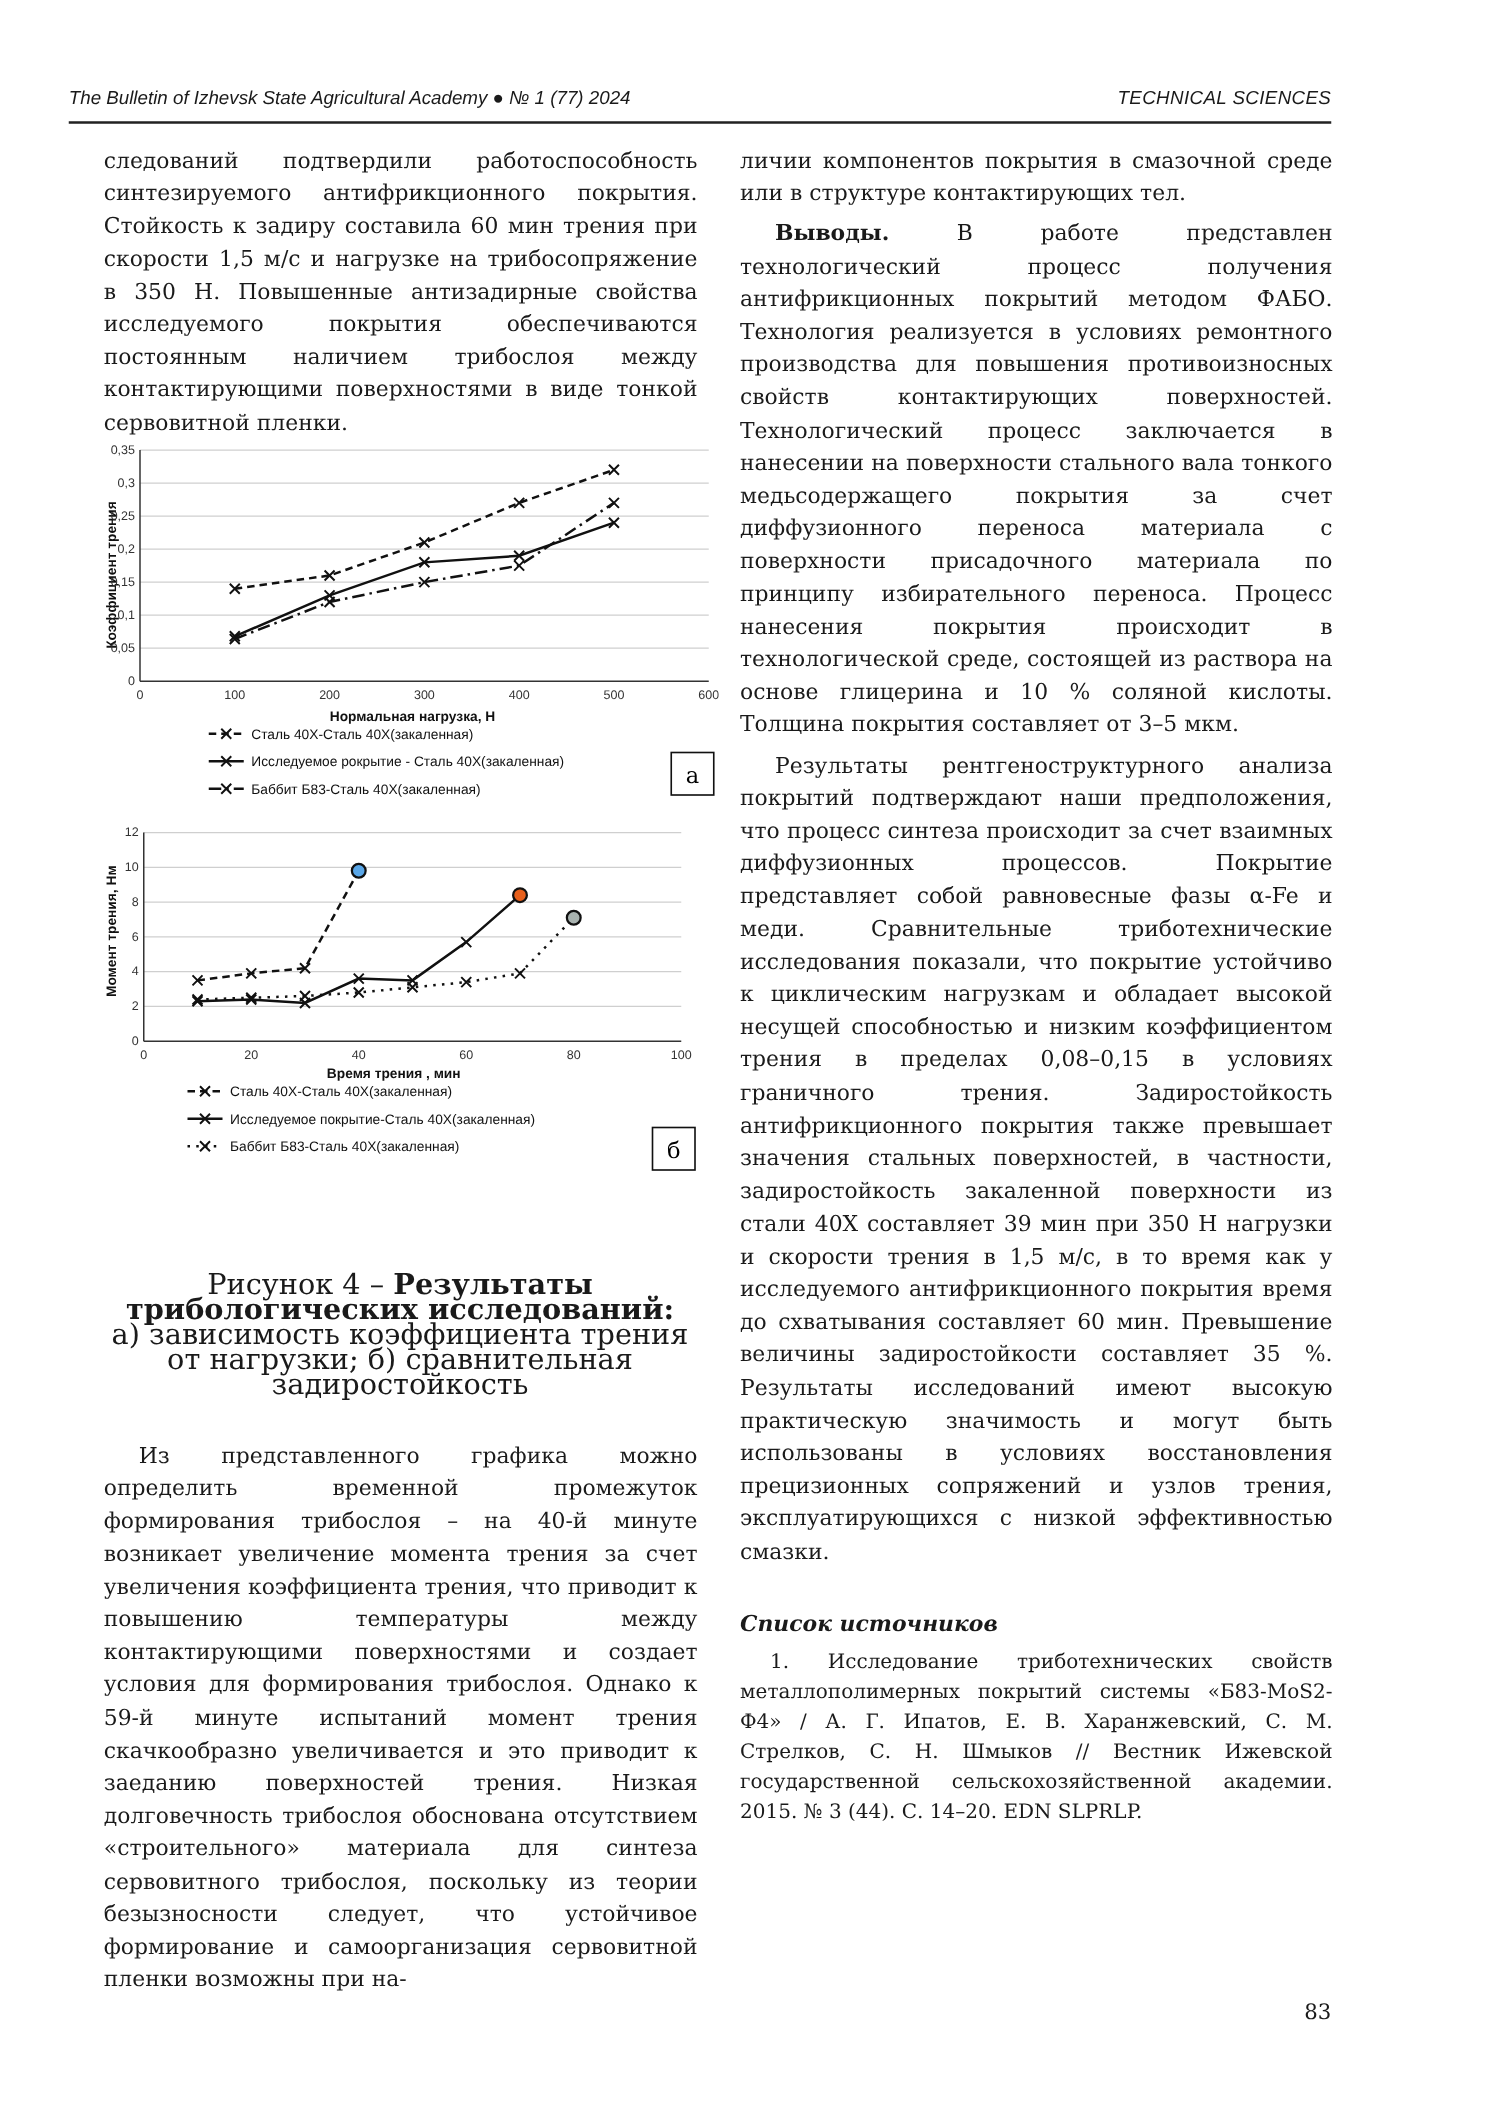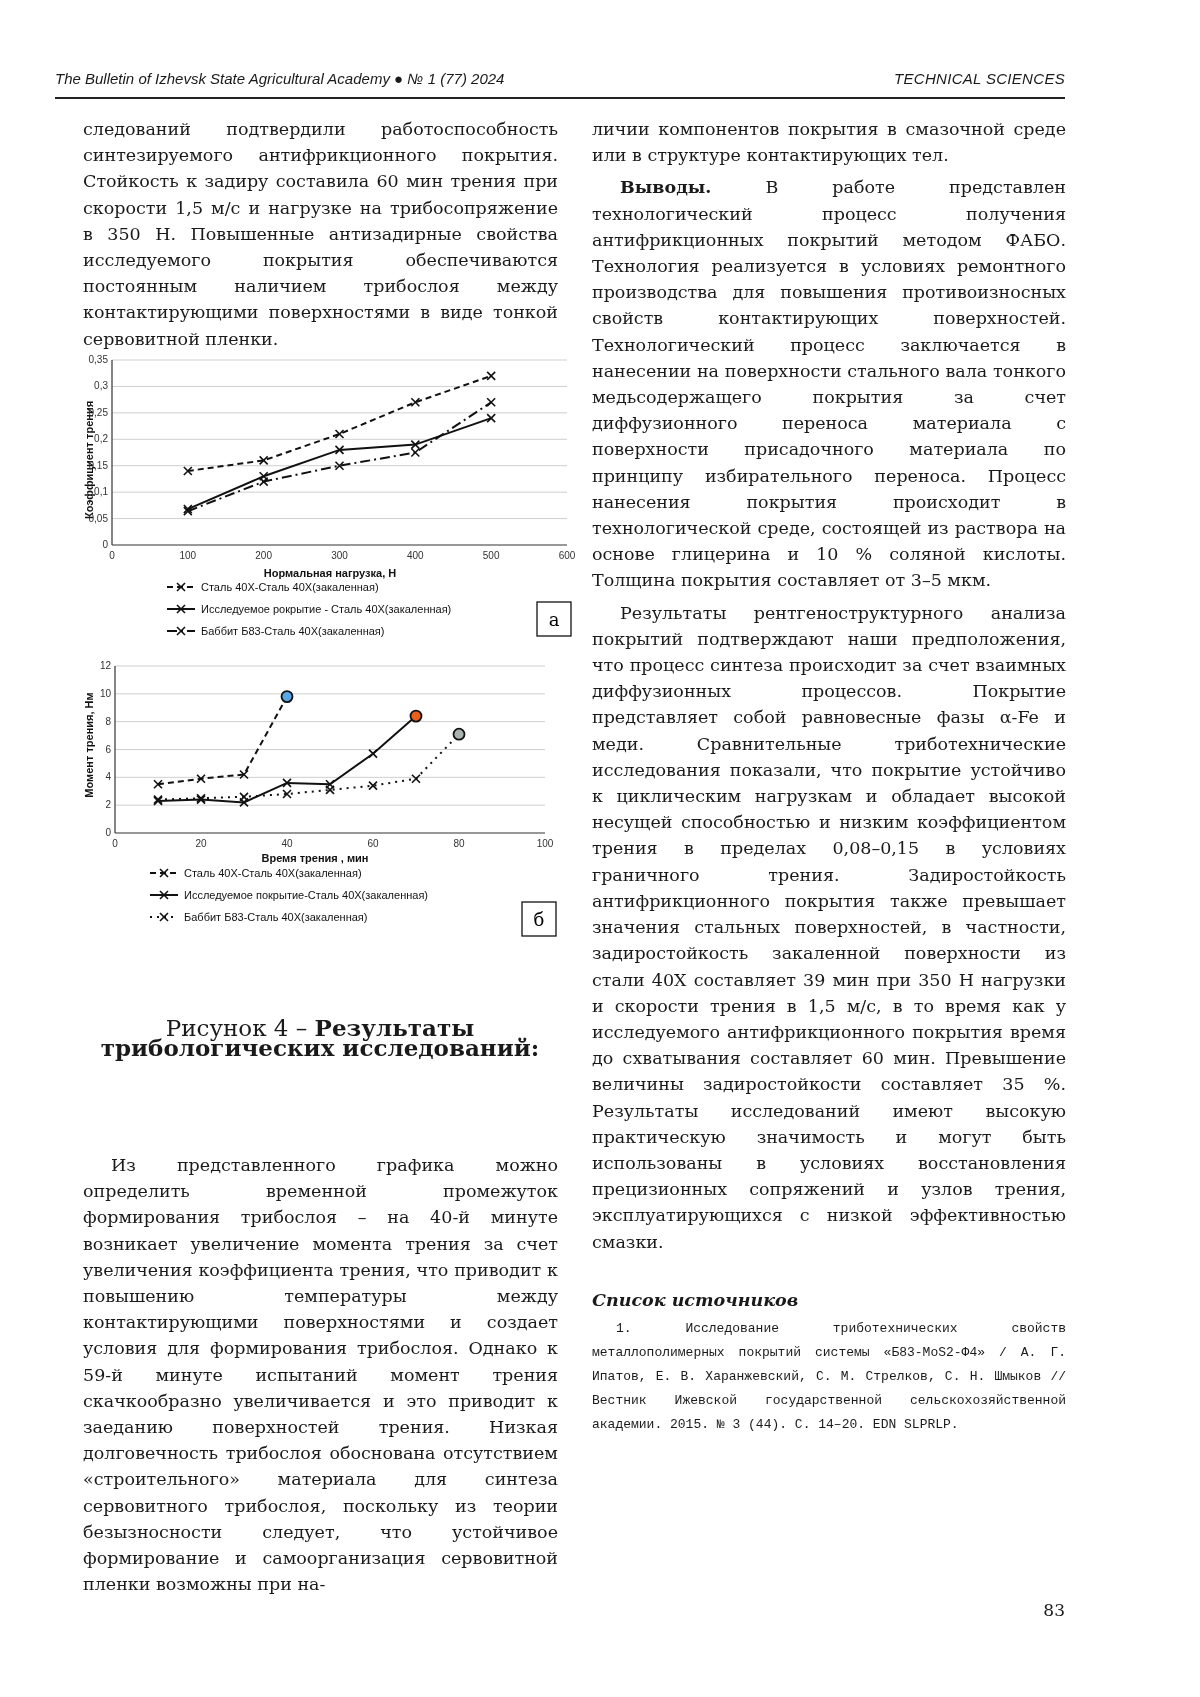--- a/index.html
+++ b/index.html
@@ -10,21 +10,21 @@
   .header-rule { position: absolute; left: 55px; top: 97px; width: 1010px; height: 2px; background: #222; }
   .col { position: absolute; font-family: "DejaVu Serif", serif; font-size: 17.5px; line-height: 26.2px; text-align: justify; }
   .col-left { left: 83px; width: 475px; }
   .col-right { left: 592px; width: 474px; }
   .p { margin: 0; }
   .p.indent { text-indent: 28px; }
   .figure { position: absolute; left: 75px; width: 500px; }
   .caption { position: absolute; left: 80px; width: 480px; top: 1018px; text-align: center; font-family: "DejaVu Serif", serif; font-size: 23px; line-height: 20px; }
   .caption b { font-weight: bold; }
   .refs-title { font-weight: bold; font-style: italic; margin-top: 32px; margin-bottom: 4px; }
-  .ref { font-size: 13px; line-height: 24px; text-indent: 24px; margin: 0 0 6px 0; font-family: Liberation Mono, monospace; }
+  .ref { font-size: 16px; line-height: 24px; text-indent: 24px; margin: 0 0 6px 0; }
   .page-num { position: absolute; right: 135px; top: 1600px; font-family: "DejaVu Serif", serif; font-size: 17px; }
   svg text { font-family: "Liberation Sans", sans-serif; }
   .tick { font-size: 10px; fill: #333; }
   .axlab { font-size: 11px; font-weight: bold; fill: #111; }
   .leg { font-size: 11px; fill: #111; }
 </style>
 </head>
 <body>
 
 <div class="header">
@@ -153,20 +153,21 @@
     <path d="M165,132.81666666666666 L173,140.81666666666666 M165,140.81666666666666 L173,132.81666666666666" stroke="#111" stroke-width="1.6" fill="none"></path>
     <path d="M208,130.03333333333333 L216,138.03333333333333 M208,138.03333333333333 L216,130.03333333333333" stroke="#111" stroke-width="1.6" fill="none"></path>
     <path d="M251,125.85833333333332 L259,133.85833333333332 M251,133.85833333333332 L259,125.85833333333332" stroke="#111" stroke-width="1.6" fill="none"></path>
     <path d="M294,121.68333333333334 L302,129.68333333333334 M294,129.68333333333334 L302,121.68333333333334" stroke="#111" stroke-width="1.6" fill="none"></path>
     <path d="M337,114.725 L345,122.725 M337,122.725 L345,114.725" stroke="#111" stroke-width="1.6" fill="none"></path>
     <circle cx="384" cy="74.19166666666666" r="5.5" fill="#a9b3b0" stroke="#111" stroke-width="1.8"></circle>
   </svg>
 
 <div class="caption">
   <span>Рисунок 4 – </span><b>Результаты трибологических исследований:</b><br>
+  <span>а) зависимость коэффициента трения от нагрузки; б) сравнительная задиростойкость</span>
 </div>
 
 <div class="col col-left" style="top:1152px;">
   <p class="p indent">Из представленного графика можно определить временной промежуток формирования трибослоя – на 40-й минуте возникает увеличение момента трения за счет увеличения коэффициента трения, что приводит к повышению температуры между контактирующими поверхностями и создает условия для формирования трибослоя. Однако к 59-й минуте испытаний момент трения скачкообразно увеличивается и это приводит к заеданию поверхностей трения. Низкая долговечность трибослоя обоснована отсутствием «строительного» материала для синтеза сервовитного трибослоя, поскольку из теории безызносности следует, что устойчивое формирование и самоорганизация сервовитной пленки возможны при на-</p>
 </div>
 
 <div class="col col-right" style="top:116px;">
   <p class="p">личии компонентов покрытия в смазочной среде или в структуре контактирующих тел.</p>
   <p class="p indent" style="margin-top:6px;"><b>Выводы.</b><span> В работе представлен технологический процесс получения антифрикционных покрытий методом ФАБО. Технология реализуется в условиях ремонтного производства для повышения противоизносных свойств контактирующих поверхностей. Технологический процесс заключается в нанесении на поверхности стального вала тонкого медьсодержащего покрытия за счет диффузионного переноса материала с поверхности присадочного материала по принципу избирательного переноса. Процесс нанесения покрытия происходит в технологической среде, состоящей из раствора на основе глицерина и 10 % соляной кислоты. Толщина покрытия составляет от 3–5 мкм.</span></p>
   <p class="p indent" style="margin-top:6px;">Результаты рентгеноструктурного анализа покрытий подтверждают наши предположения, что процесс синтеза происходит за счет взаимных диффузионных процессов. Покрытие представляет собой равновесные фазы α-Fe и меди. Сравнительные триботехнические исследования показали, что покрытие устойчиво к циклическим нагрузкам и обладает высокой несущей способностью и низким коэффициентом трения в пределах 0,08–0,15 в условиях граничного трения. Задиростойкость антифрикционного покрытия также превышает значения стальных поверхностей, в частности, задиростойкость закаленной поверхности из стали 40Х составляет 39 мин при 350 Н нагрузки и скорости трения в 1,5 м/с, в то время как у исследуемого антифрикционного покрытия время до схватывания составляет 60 мин. Превышение величины задиростойкости составляет 35 %. Результаты исследований имеют высокую практическую значимость и могут быть использованы в условиях восстановления прецизионных сопряжений и узлов трения, эксплуатирующихся с низкой эффективностью смазки.</p>

